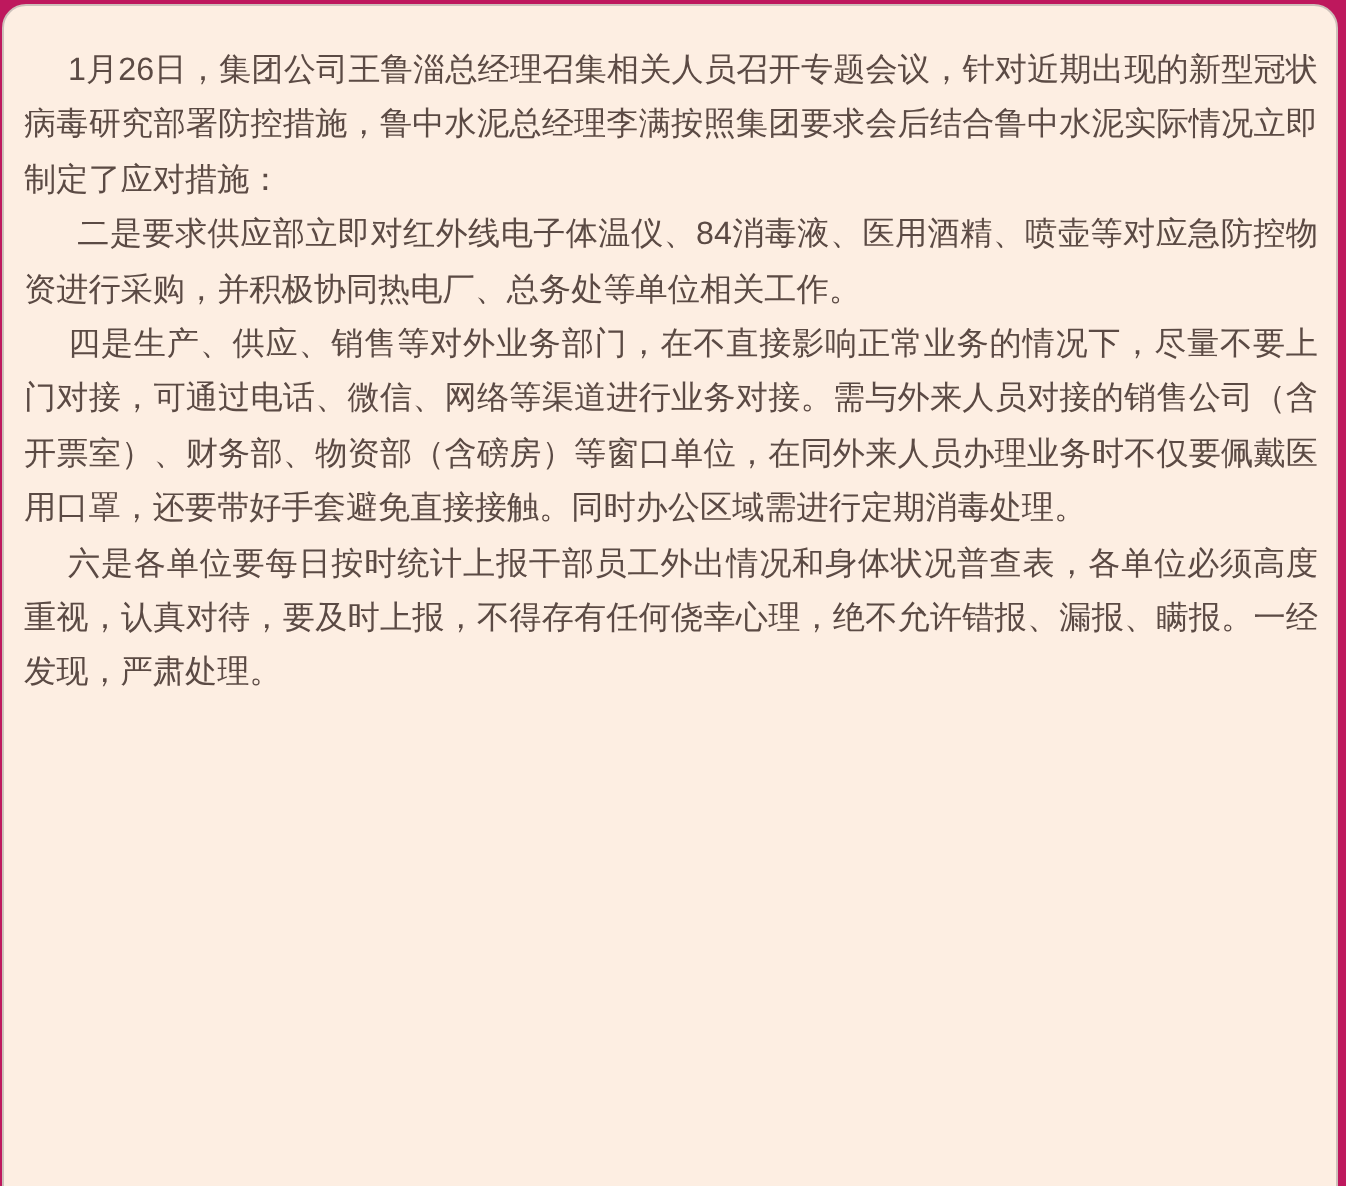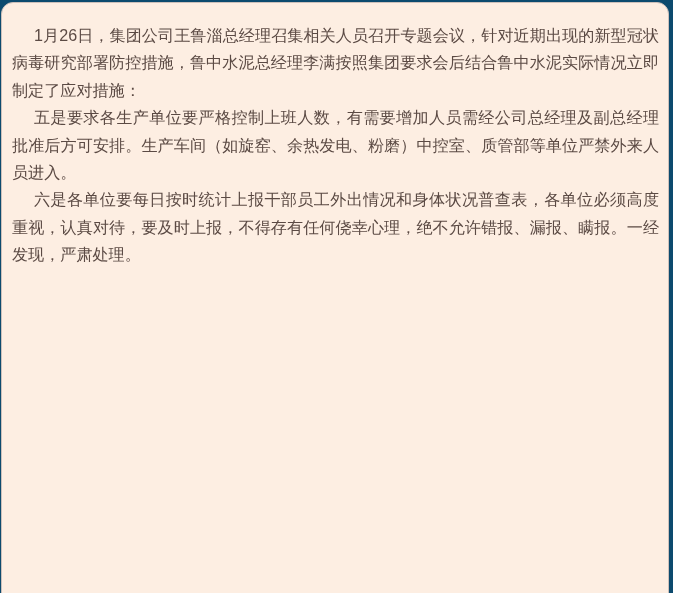--- a/index.html
+++ b/index.html
@@ -5,21 +5,21 @@
   html, body {
     margin: 0;
     padding: 0;
     background: #ffffff;
     font-family: "Liberation Sans", "DejaVu Sans", sans-serif;
   }
   .page {
     position: relative;
     width: 673px;
     height: 593px;
-    background: #0c4a6e;
+    background: #be185d;
     overflow: hidden;
   }
   .panel {
     position: absolute;
     left: 1px;
     top: 2px;
     width: 668px;
     height: 660px; 
     box-sizing: border-box;
     background: #fdeee2;
@@ -38,16 +38,17 @@
     word-break: break-all;
     text-align: justify;
   }
 </style>
 </head>
 <body>
 
 <div class="page">
   <div class="panel">
     <p class="para">1月26日，集团公司王鲁淄总经理召集相关人员召开专题会议，针对近期出现的新型冠状病毒研究部署防控措施，鲁中水泥总经理李满按照集团要求会后结合鲁中水泥实际情况立即制定了应对措施：</p>
-    <p class="para">五是要求各生产单位要严格控制上班人数，有需要增加人员需经公司总经理及副总经理批准后方可安排。生产车间（如旋窑、余热发电、粉磨）中控室、质管部等单位严禁外来人员进入。</p>
+    <p class="para"> 二是要求供应部立即对红外线电子体温仪、84消毒液、医用酒精、喷壶等对应急防控物资进行采购，并积极协同热电厂、总务处等单位相关工作。</p>
+    <p class="para">四是生产、供应、销售等对外业务部门，在不直接影响正常业务的情况下，尽量不要上门对接，可通过电话、微信、网络等渠道进行业务对接。需与外来人员对接的销售公司（含开票室）、财务部、物资部（含磅房）等窗口单位，在同外来人员办理业务时不仅要佩戴医用口罩，还要带好手套避免直接接触。同时办公区域需进行定期消毒处理。</p>
     <p class="para">六是各单位要每日按时统计上报干部员工外出情况和身体状况普查表，各单位必须高度重视，认真对待，要及时上报，不得存有任何侥幸心理，绝不允许错报、漏报、瞒报。一经发现，严肃处理。</p>
   </div>
 </div>
 
 </body></html>

